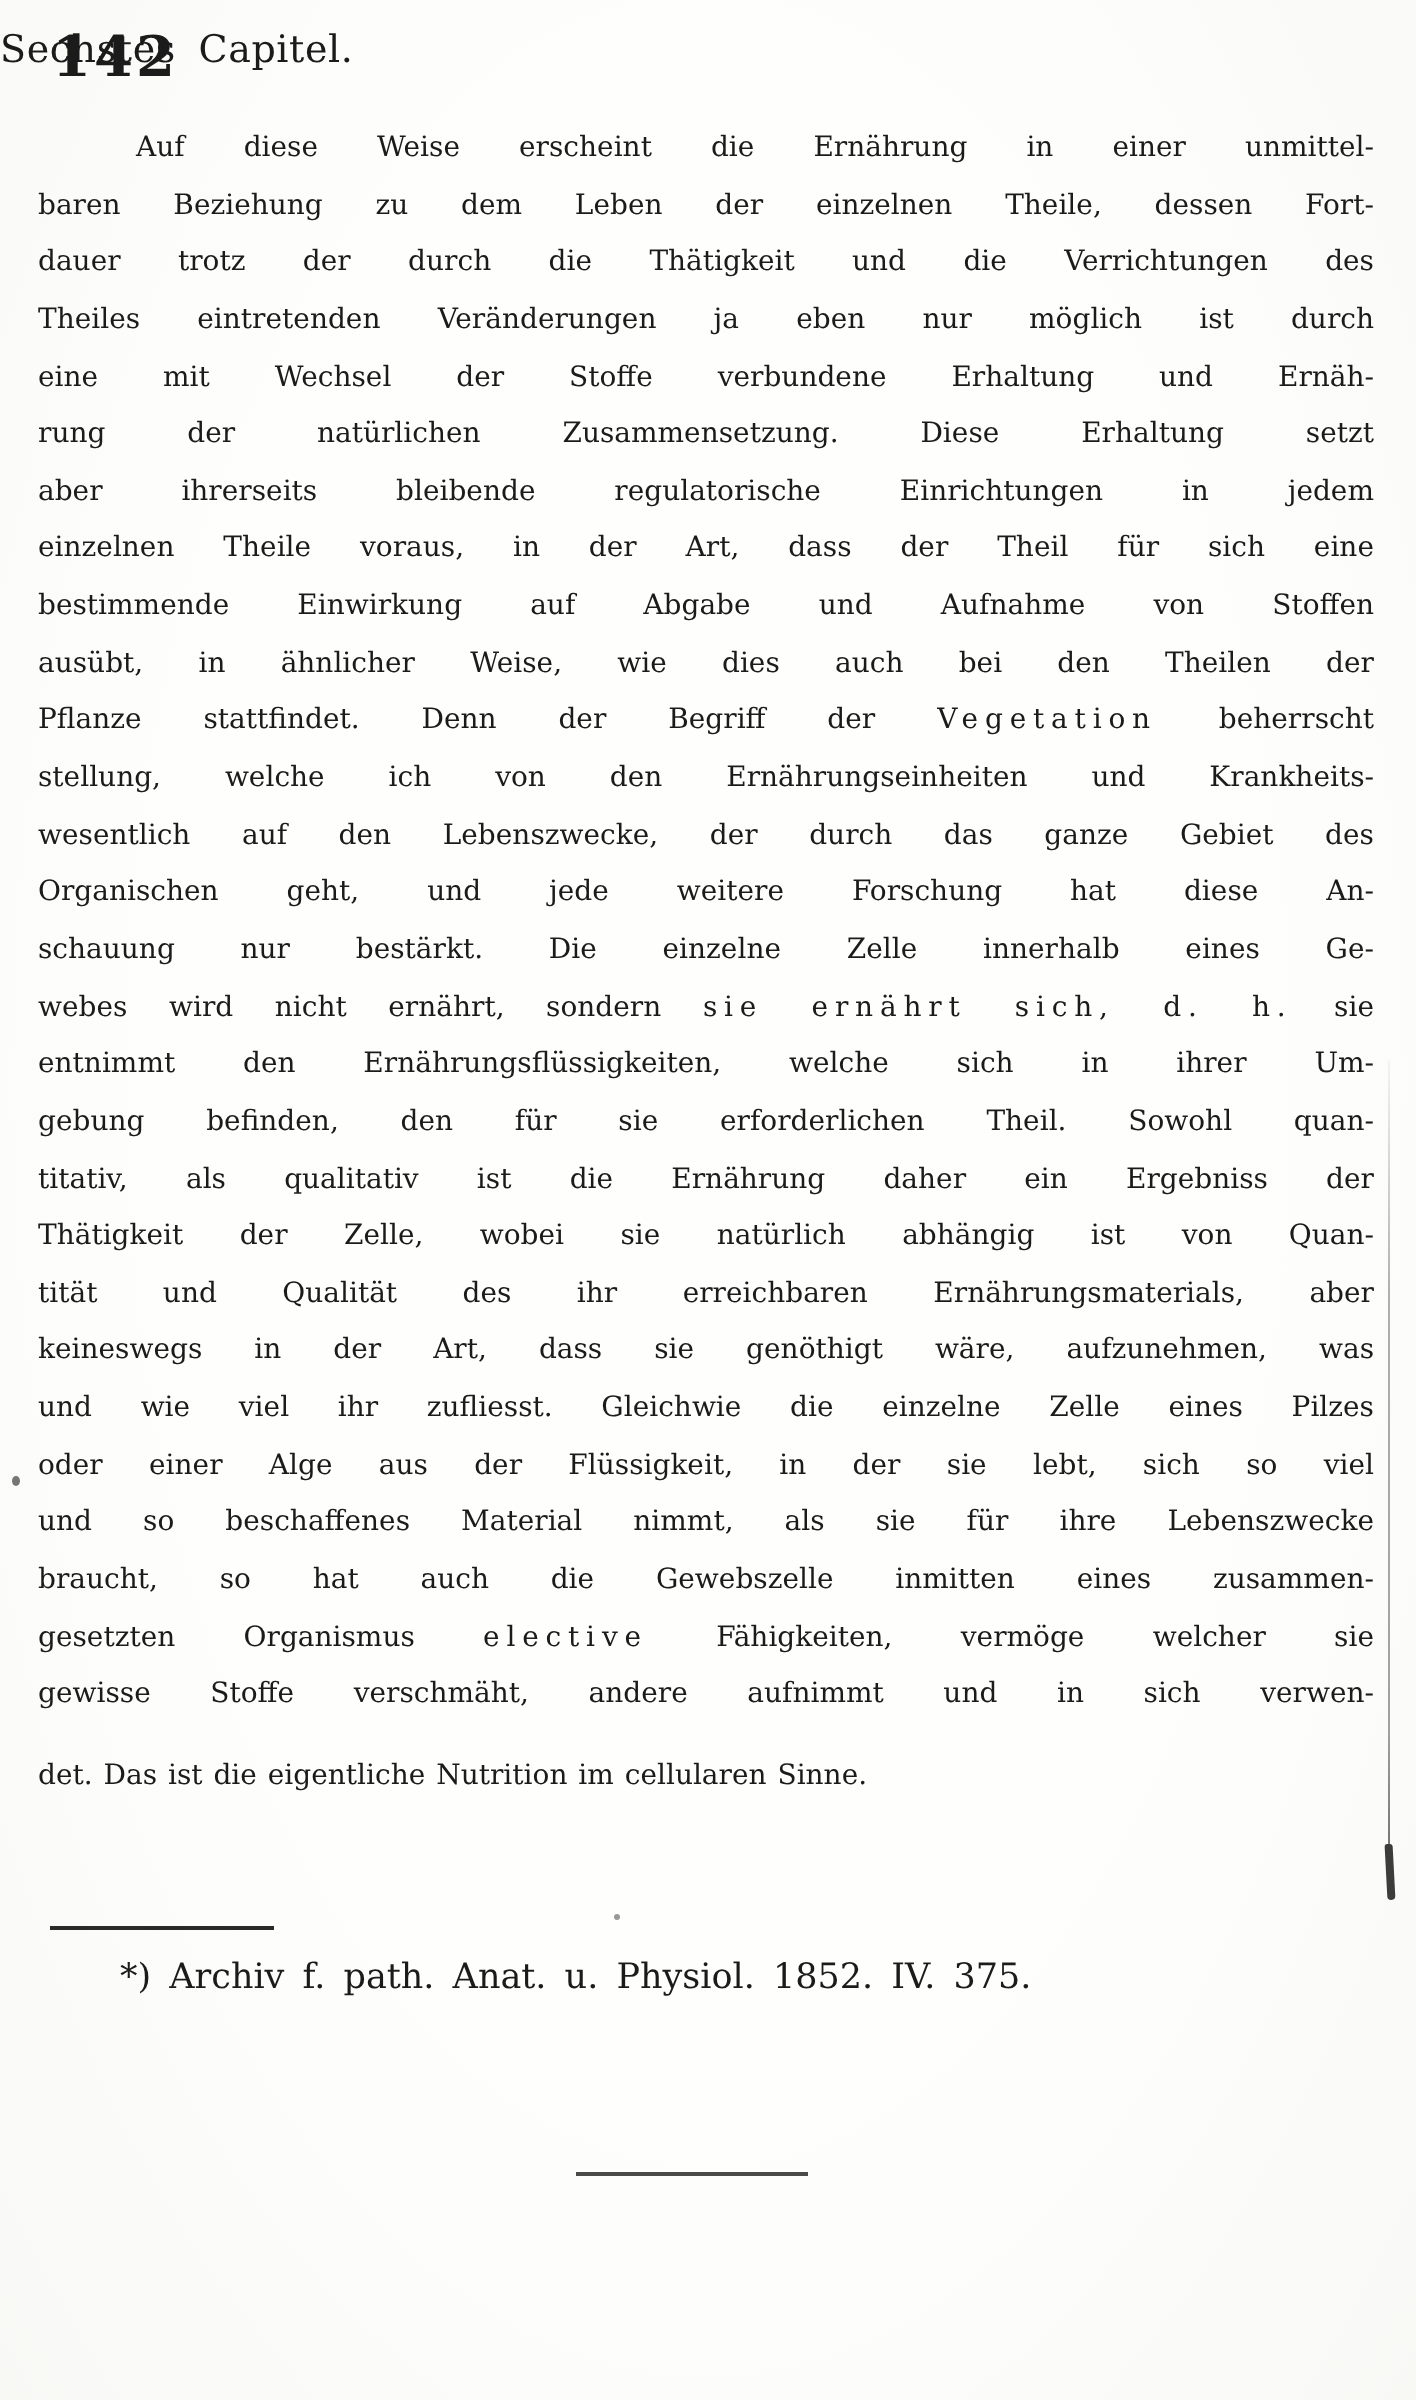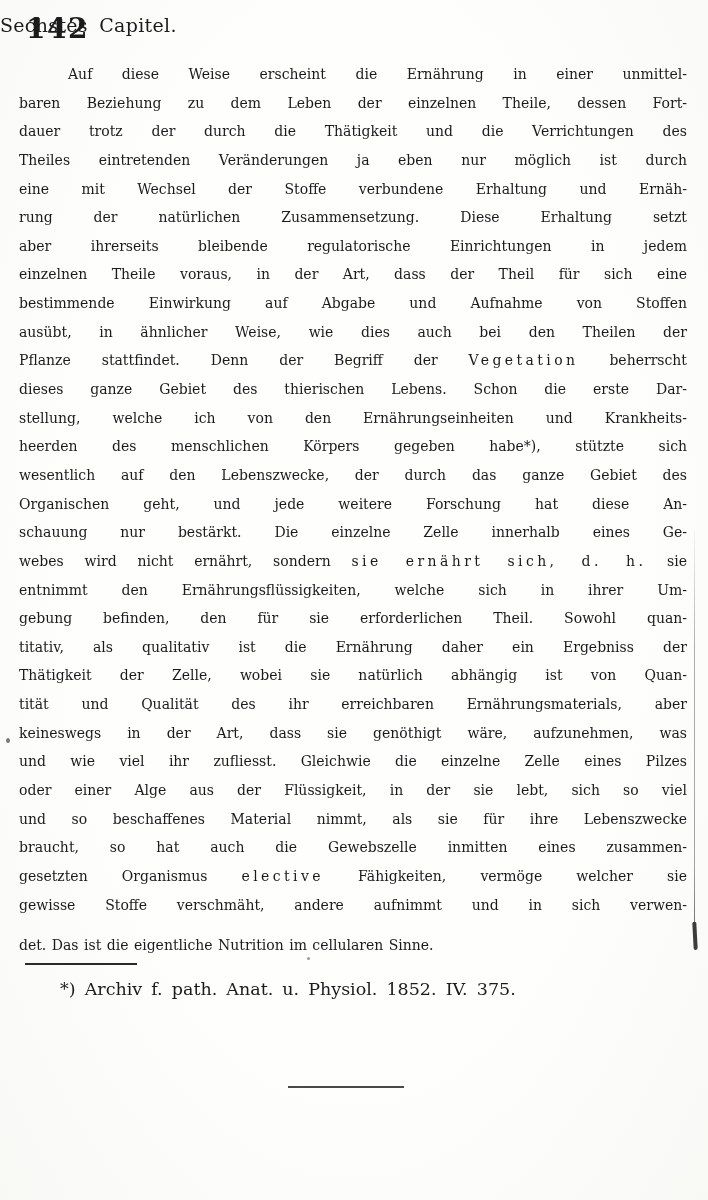--- a/index.html
+++ b/index.html
@@ -79,23 +79,21 @@
       <div class="line"><span>baren Beziehung zu dem Leben der einzelnen Theile, dessen Fort-</span></div>
       <div class="line"><span>dauer trotz der durch die Thätigkeit und die Verrichtungen des</span></div>
       <div class="line"><span>Theiles eintretenden Veränderungen ja eben nur möglich ist durch</span></div>
       <div class="line"><span>eine mit Wechsel der Stoffe verbundene Erhaltung und Ernäh-</span></div>
       <div class="line"><span>rung der natürlichen Zusammensetzung. Diese Erhaltung setzt</span></div>
       <div class="line"><span>aber ihrerseits bleibende regulatorische Einrichtungen in jedem</span></div>
       <div class="line"><span>einzelnen Theile voraus, in der Art, dass der Theil für sich eine</span></div>
       <div class="line"><span>bestimmende Einwirkung auf Abgabe und Aufnahme von Stoffen</span></div>
       <div class="line"><span>ausübt, in ähnlicher Weise, wie dies auch bei den Theilen der</span></div>
       <div class="line"><span>Pflanze stattfindet. Denn der Begriff der </span><span class="gesperrt">Vegetation</span><span> beherrscht</span></div>
-      <div class="line"><span>dieses ganze Gebiet des thierischen Lebens. Schon die erste Dar-</span></div>
       <div class="line"><span>stellung, welche ich von den Ernährungseinheiten und Krankheits-</span></div>
-      <div class="line"><span>heerden des menschlichen Körpers gegeben habe*), stützte sich</span></div>
       <div class="line"><span>wesentlich auf den Lebenszwecke, der durch das ganze Gebiet des</span></div>
       <div class="line"><span>Organischen geht, und jede weitere Forschung hat diese An-</span></div>
       <div class="line"><span>schauung nur bestärkt. Die einzelne Zelle innerhalb eines Ge-</span></div>
       <div class="line"><span>webes wird nicht ernährt, sondern </span><span class="gesperrt">sie ernährt sich, d. h.</span><span> sie</span></div>
       <div class="line"><span>entnimmt den Ernährungsflüssigkeiten, welche sich in ihrer Um-</span></div>
       <div class="line"><span>gebung befinden, den für sie erforderlichen Theil. Sowohl quan-</span></div>
       <div class="line"><span>titativ, als qualitativ ist die Ernährung daher ein Ergebniss der</span></div>
       <div class="line"><span>Thätigkeit der Zelle, wobei sie natürlich abhängig ist von Quan-</span></div>
       <div class="line"><span>tität und Qualität des ihr erreichbaren Ernährungsmaterials, aber</span></div>
       <div class="line"><span>keineswegs in der Art, dass sie genöthigt wäre, aufzunehmen, was</span></div>

